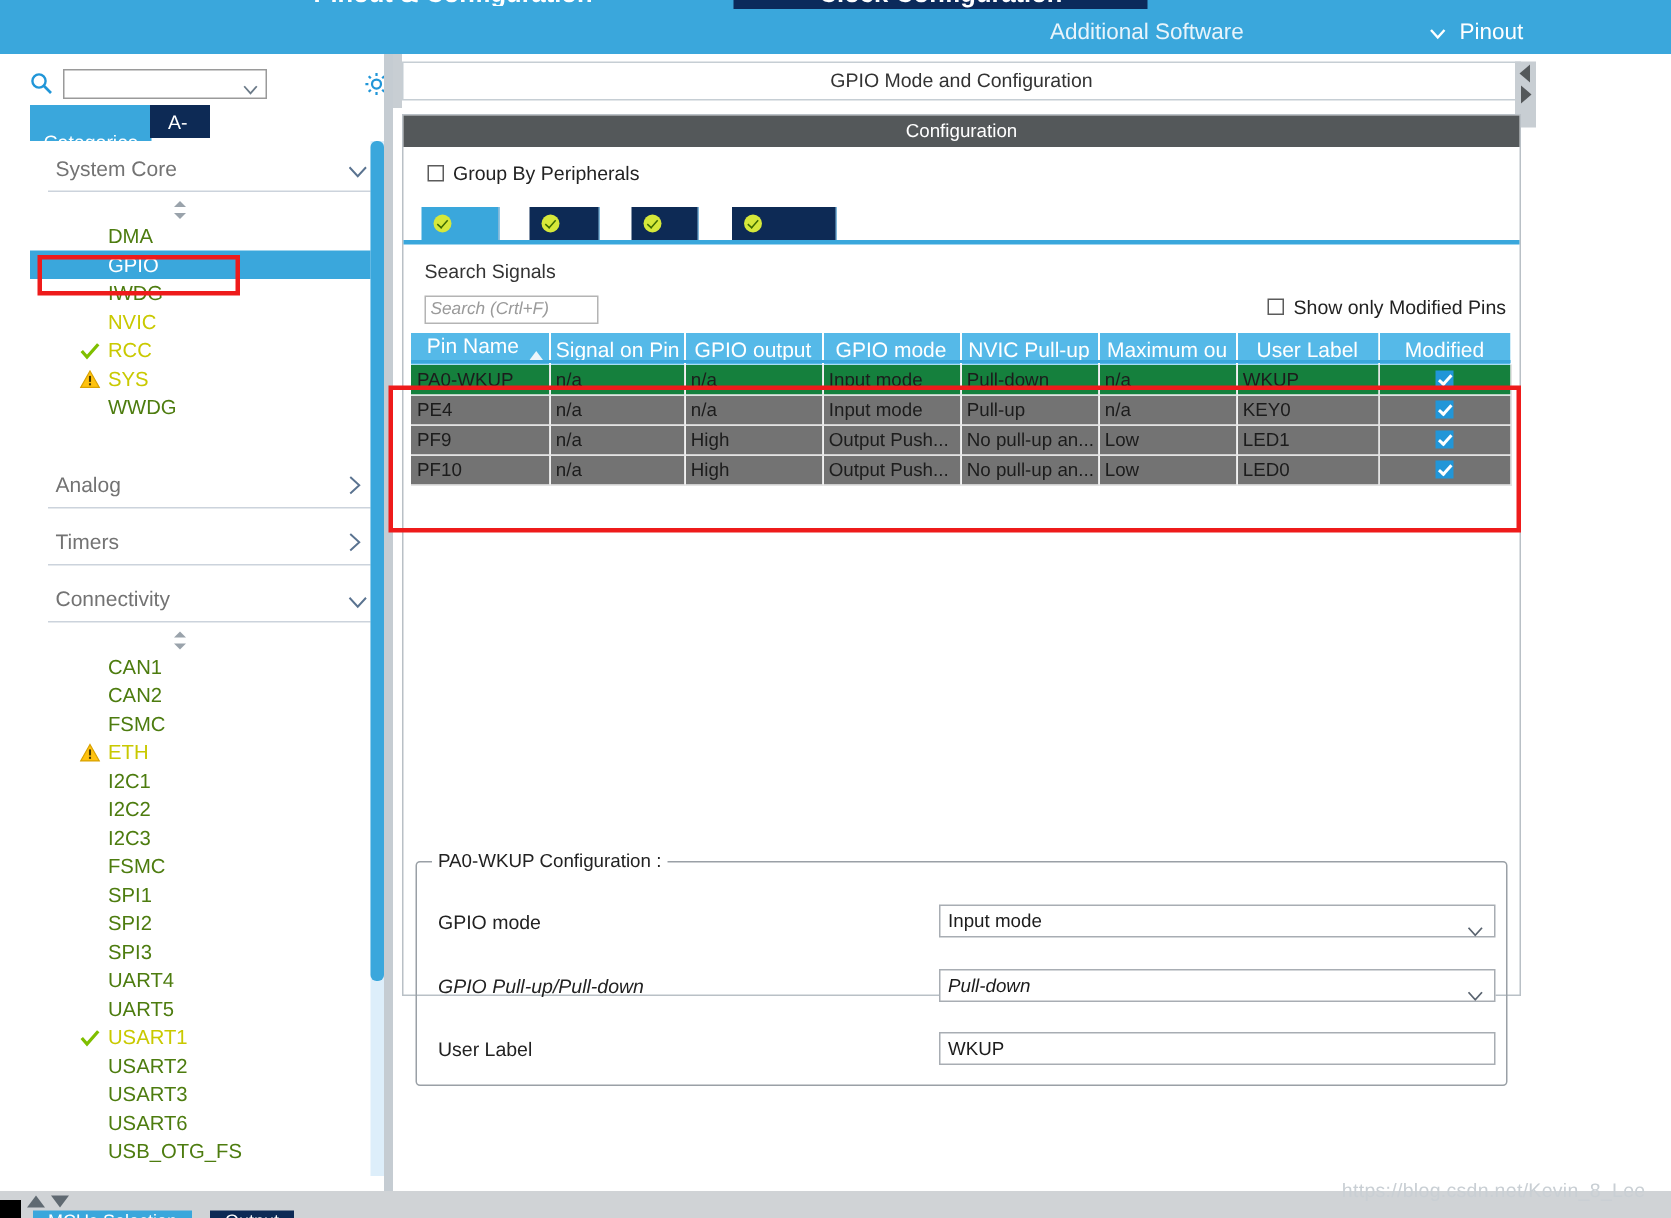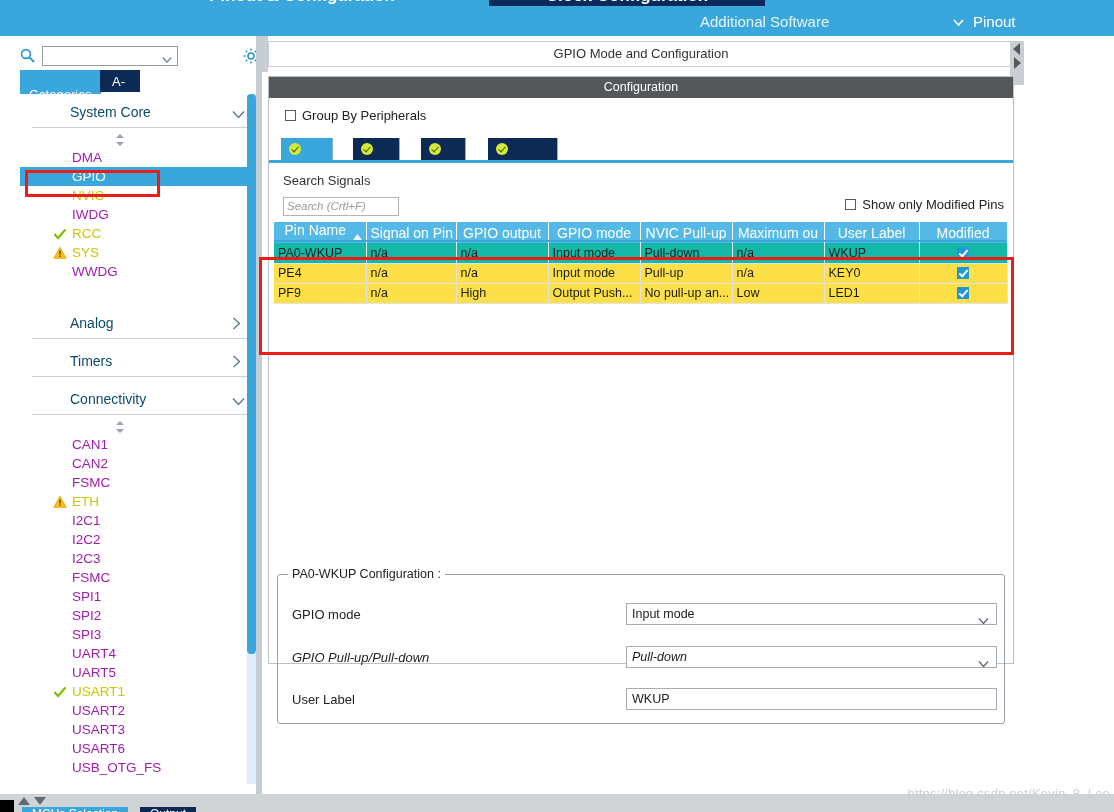--- a/index.html
+++ b/index.html
@@ -71,31 +71,31 @@
   }
 
   .treewrap {
     position:absolute; left:20px; top:58px; width:235px; height:690px;
     background:#ffffff; overflow:hidden;
   }
   .grp {
     position:relative; height:38px; padding:0 4px;
   }
   .grp-label {
-    position:absolute; left:17px; top:10px; color:#0c4a6e; font-size:14px;margin-left:33px;
+    position:absolute; left:17px; top:10px; color:#737373; font-size:14px;
   }
   .grp-caret { position:absolute; right:10px; top:13px; width:13px; height:9px; }
   .grp-rule { position:absolute; left:12px; right:4px; bottom:4px; height:1px; background:#ccd3dc; }
 
   .spin { position:relative; height:16px; }
   .spin svg { position:absolute; left:92px; top:1px; }
 
   .item {
     position:relative; height:19px; padding-left:52px; line-height:19px;
-    font-size:13.5px; color:#a21caf; white-space:nowrap;
+    font-size:13.5px; color:#4d7c0f; white-space:nowrap;
   }
   .item.sel { background:#3aa7dc; color:#ffffff; }
   .item.warn-yellow { color:#c9c900; }
   .item .ic { position:absolute; left:33px; top:3px; width:14px; height:14px; }
 
   
   .sb-track {
     position:absolute; left:247px; top:58px; width:9px; height:690px;
     background:#ddeefa;
   }
@@ -163,23 +163,23 @@
   .tablewrap { position:absolute; left:5px; top:145px; width:733px; }
   table.pins { border-collapse:collapse; width:733px; table-layout:fixed; font-size:12.5px; }
   table.pins th {
     background:#55b9e8; color:#ffffff; font-weight:normal; font-size:14px;
     height:18px; padding:0 4px; text-align:center; border-right:1px solid #ffffff;
     white-space:nowrap; overflow:hidden;
   }
   table.pins td {
     height:20px; padding:0 4px; border-right:1px solid #e3e3e3;
     border-bottom:1px solid #e3e3e3; white-space:nowrap; overflow:hidden;
-    background:#fde047; color:#1c1c1c;
-  }
-  table.pins tr.selected td { background:#14b8a6;margin-left:48px; }
+    background:#737373; color:#1c1c1c;
+  }
+  table.pins tr.selected td { background:#15803d;margin-left:48px; }
   table.pins td.center { text-align:center; }
   .sortcaret { float:right; margin-top:5px; }
   .tbl-blue-line { position:absolute; left:5px; top:163px; width:733px; height:2px; background:#3aa7dc; z-index:3; }
 
   .cellcb {
     display:inline-block; width:12px; height:12px; background:#2196d8;
     position:relative; vertical-align:-2px;
   }
   .cellcb:after {
     content:""; position:absolute; left:4px; top:1px; width:3px; height:7px;
@@ -212,21 +212,21 @@
   .strip-arrows { position:absolute; left:18px; top:795px; }
   .btab {
     position:absolute; top:807px; height:14px; padding:0 10px; font-size:12px;
     color:#ffffff; line-height:14px; overflow:hidden; white-space:nowrap;
   }
   .btab.b1 { left:22px; background:#3aa7dc; }
   .btab.b2 { left:140px; background:#0d2a55; }
   .blackcorner { position:absolute; left:0; top:800px; width:14px; height:12px; background:#000; }
 
   .watermark {
-    position:absolute; right:4px; top:786px; font-size:13px; color:#c9cfd4;
+    position:absolute; right:17px; top:786px; font-size:13px; color:#c9cfd4;
     white-space:nowrap; letter-spacing:0.2px;
   }
   .top-scroll-left { position:absolute; left:0; top:36px; width:14px; height:6px; background:#b8bec4; }
 </style>
 </head>
 <body>
 
 <div id="app">
 
   <div class="topbar">
@@ -288,22 +288,22 @@
         <div class="grp-rule"></div>
       </div>
       <div class="spin">
         <svg width="16" height="14" viewBox="0 0 16 14">
           <polygon points="8,1 12,5 4,5" fill="#9aa3ab"></polygon>
           <polygon points="8,13 12,9 4,9" fill="#9aa3ab"></polygon>
         </svg>
       </div>
       <div class="item"><span>DMA</span></div>
       <div class="item sel"><span>GPIO</span></div>
+      <div class="item"><span>IWDG</span></div>
       <div class="item warn-yellow"><span>NVIC</span></div>
-      <div class="item"><span>IWDG</span></div>
       <div class="item warn-yellow">
         <span class="ic">
           <svg width="14" height="14" viewBox="0 0 14 14">
               <polyline points="1.5,7 5,11 12.5,2.5" fill="none" stroke="#7fbf00" stroke-width="2.2"></polyline>
             </svg>
         </span>
         <span>RCC</span>
       </div>
       <div class="item warn-yellow">
         <span class="ic">
@@ -491,20 +491,30 @@
             <tr>
               <td>PF9</td>
               <td>n/a</td>
               <td>High</td>
               <td>Output Push...</td>
               <td>No pull-up an...</td>
               <td>Low</td>
               <td>LED1</td>
               <td class="center"><span class="cellcb"></span></td>
             </tr>
+            <tr>
+              <td>PF10</td>
+              <td>n/a</td>
+              <td>High</td>
+              <td>Output Push...</td>
+              <td>No pull-up an...</td>
+              <td>Low</td>
+              <td>LED0</td>
+              <td class="center"><span class="cellcb"></span></td>
+            </tr>
           </tbody>
         </table>
       </div>
       <div class="tbl-blue-line"></div>
 
       <div class="gbox">
         <div class="gbox-title">PA0-WKUP Configuration :</div>
 
         <div class="frow" style="top:28px;">
           <div class="lbl">GPIO mode</div>

